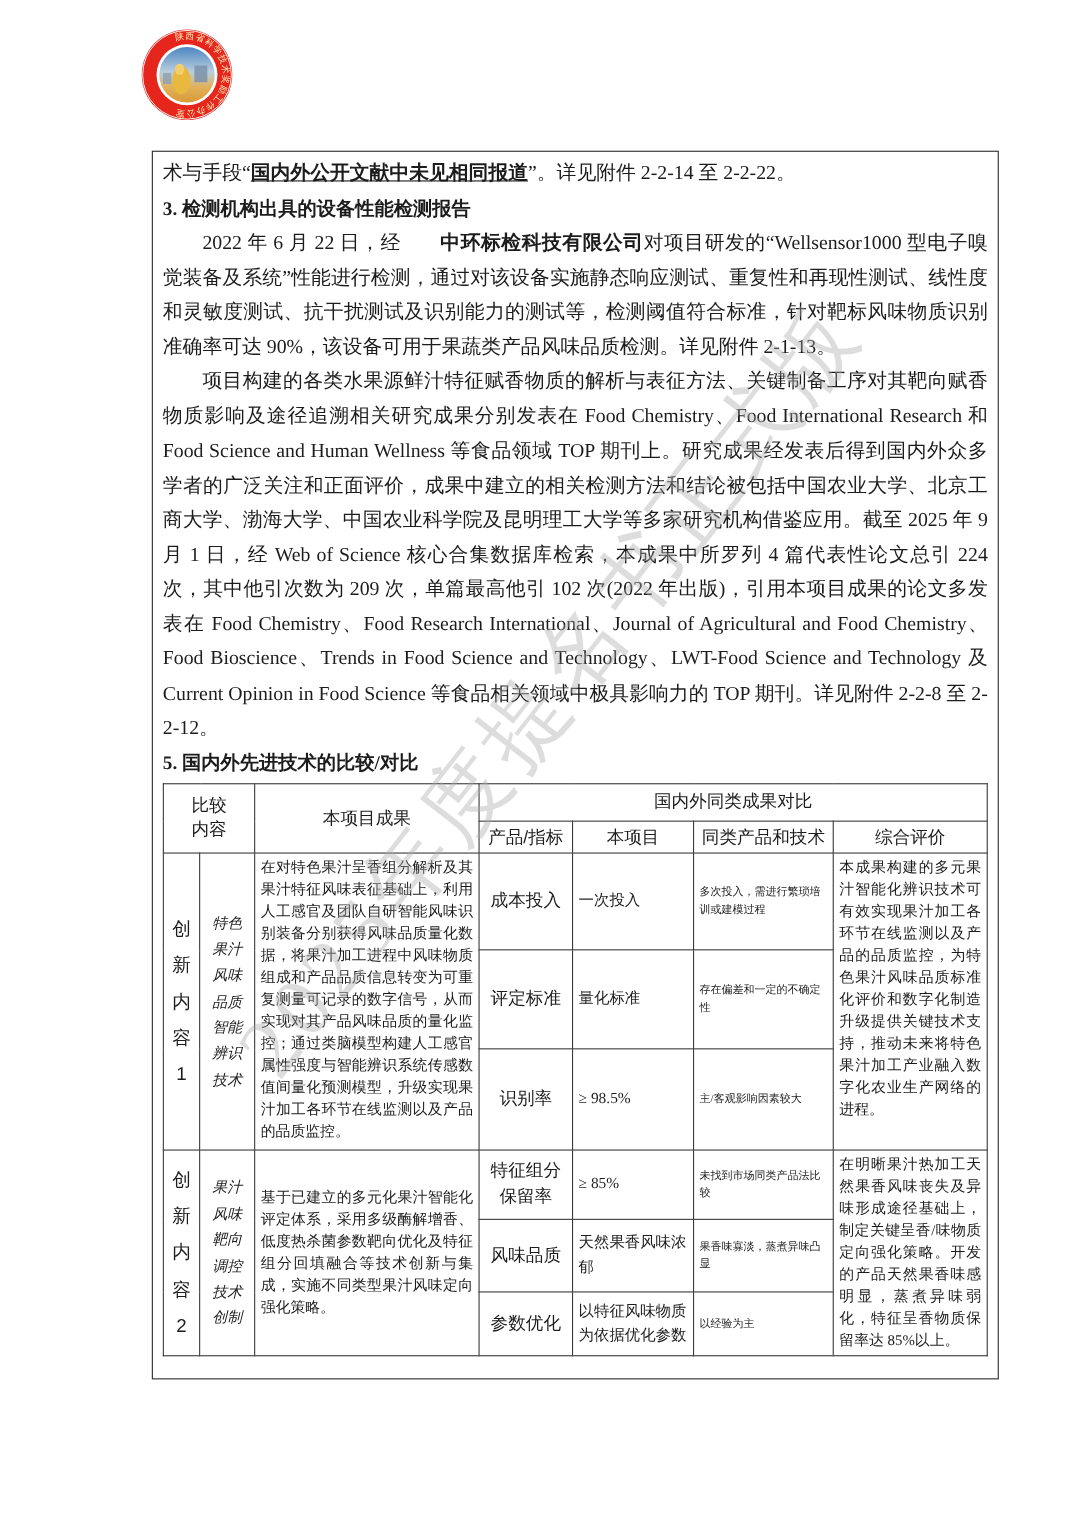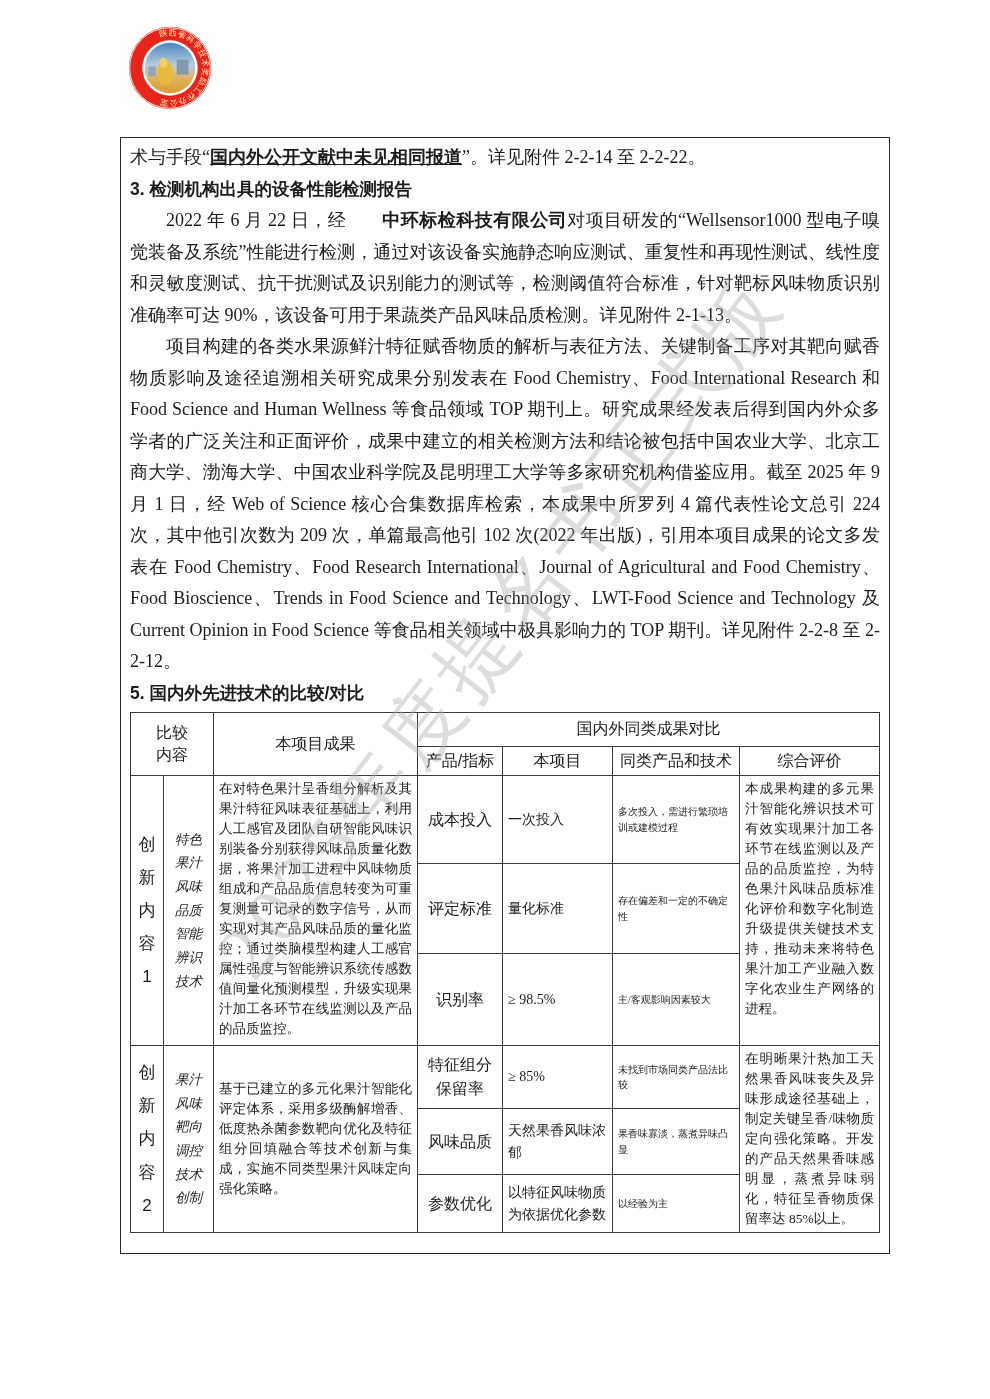--- a/index.html
+++ b/index.html
@@ -20,31 +20,31 @@
     font-size:78px;letter-spacing:7px;white-space:nowrap;
     color:#ababab;opacity:0.40;
     transform:rotate(-52deg);
     transform-origin:center;
     pointer-events:none;
     font-family:"Liberation Serif","DejaVu Serif",serif;
     z-index:5;
   }
   
   .frame{
-    position:absolute;left:120px;top:137px;
+    position:absolute;left:138px;top:137px;
     width:770px;height:1117px;
     border:1.5px solid #2b2b2b;
     box-sizing:border-box;
     padding:4px 9px 0 9px;
   }
   .bodytext{font-size:18px;line-height:31.5px;text-align:justify;}
   .para{margin:0;text-indent:2em;}
   .para-cont{margin:0;text-indent:0;}
   .heading{
-    margin:0;font-family:Liberation Sans, sans-serif;
+    margin:0;font-family:Liberation Serif, serif;
     font-weight:bold;font-size:17.5px;line-height:31.5px;text-indent:0;
   }
   .em-bu{font-weight:bold;text-decoration:underline;}
   .em-b{font-weight:bold;padding-left:36px;}
   
   table.cmp{
     border-collapse:collapse;width:100%;margin-top:3px;
     table-layout:fixed;
   }
   table.cmp col.c-lab{width:33px;}

